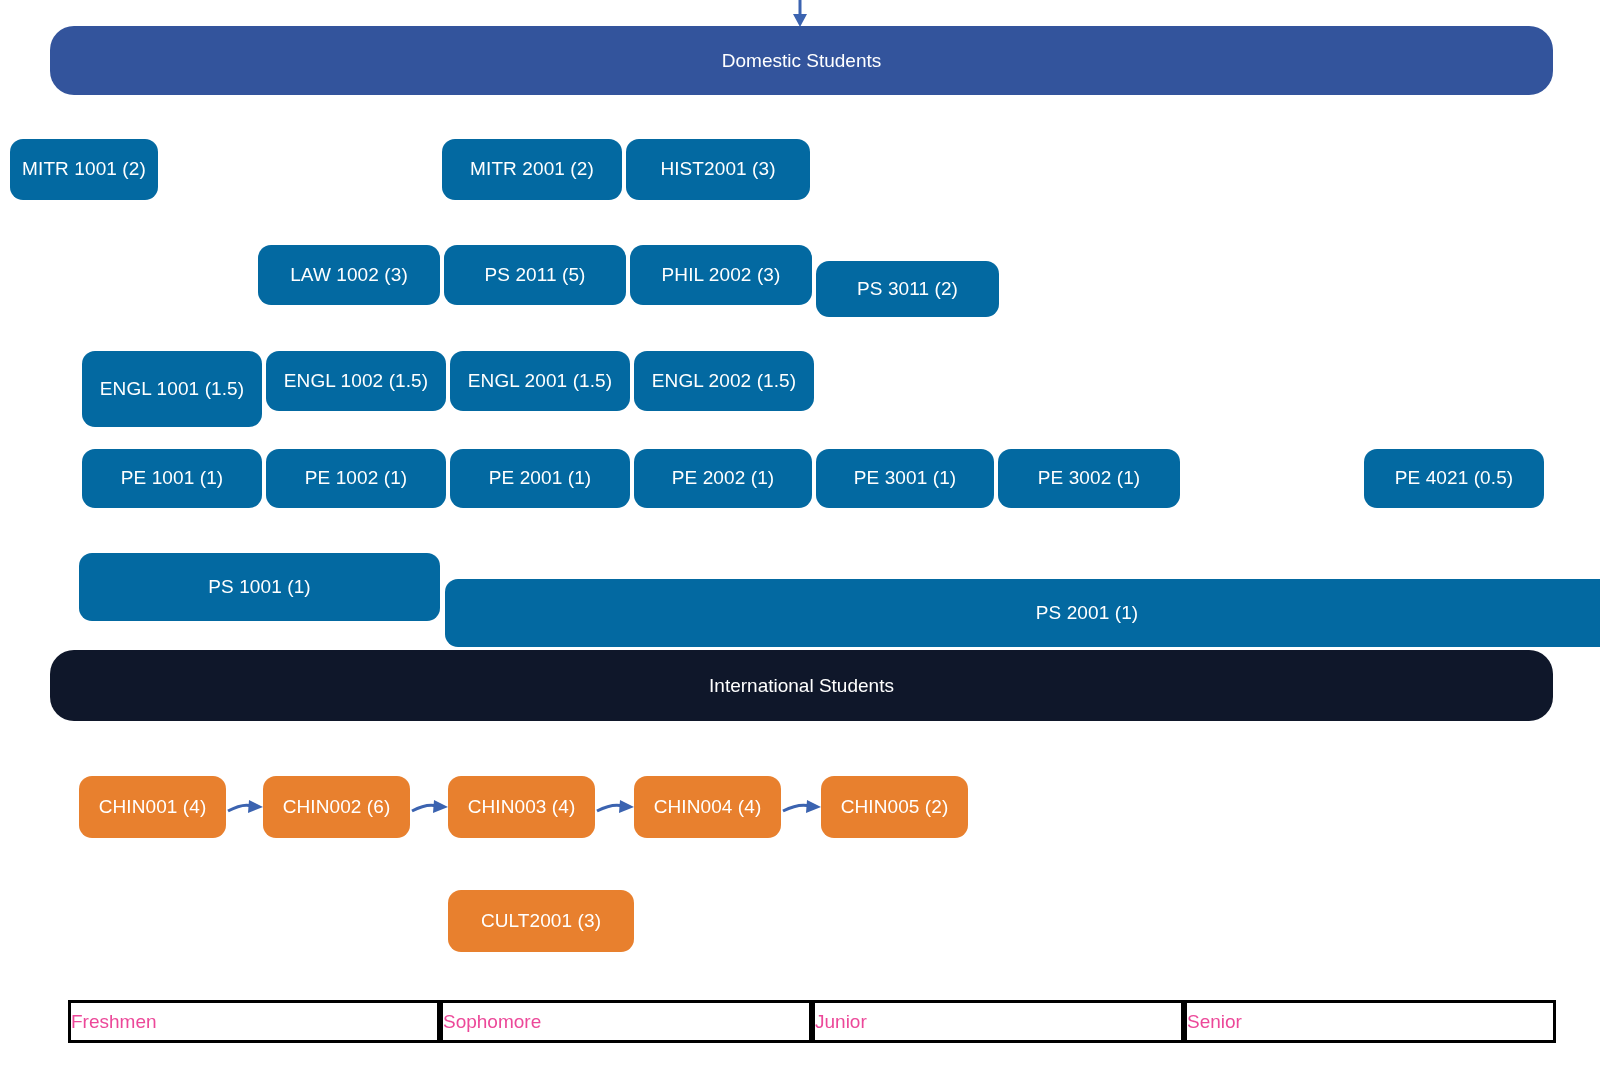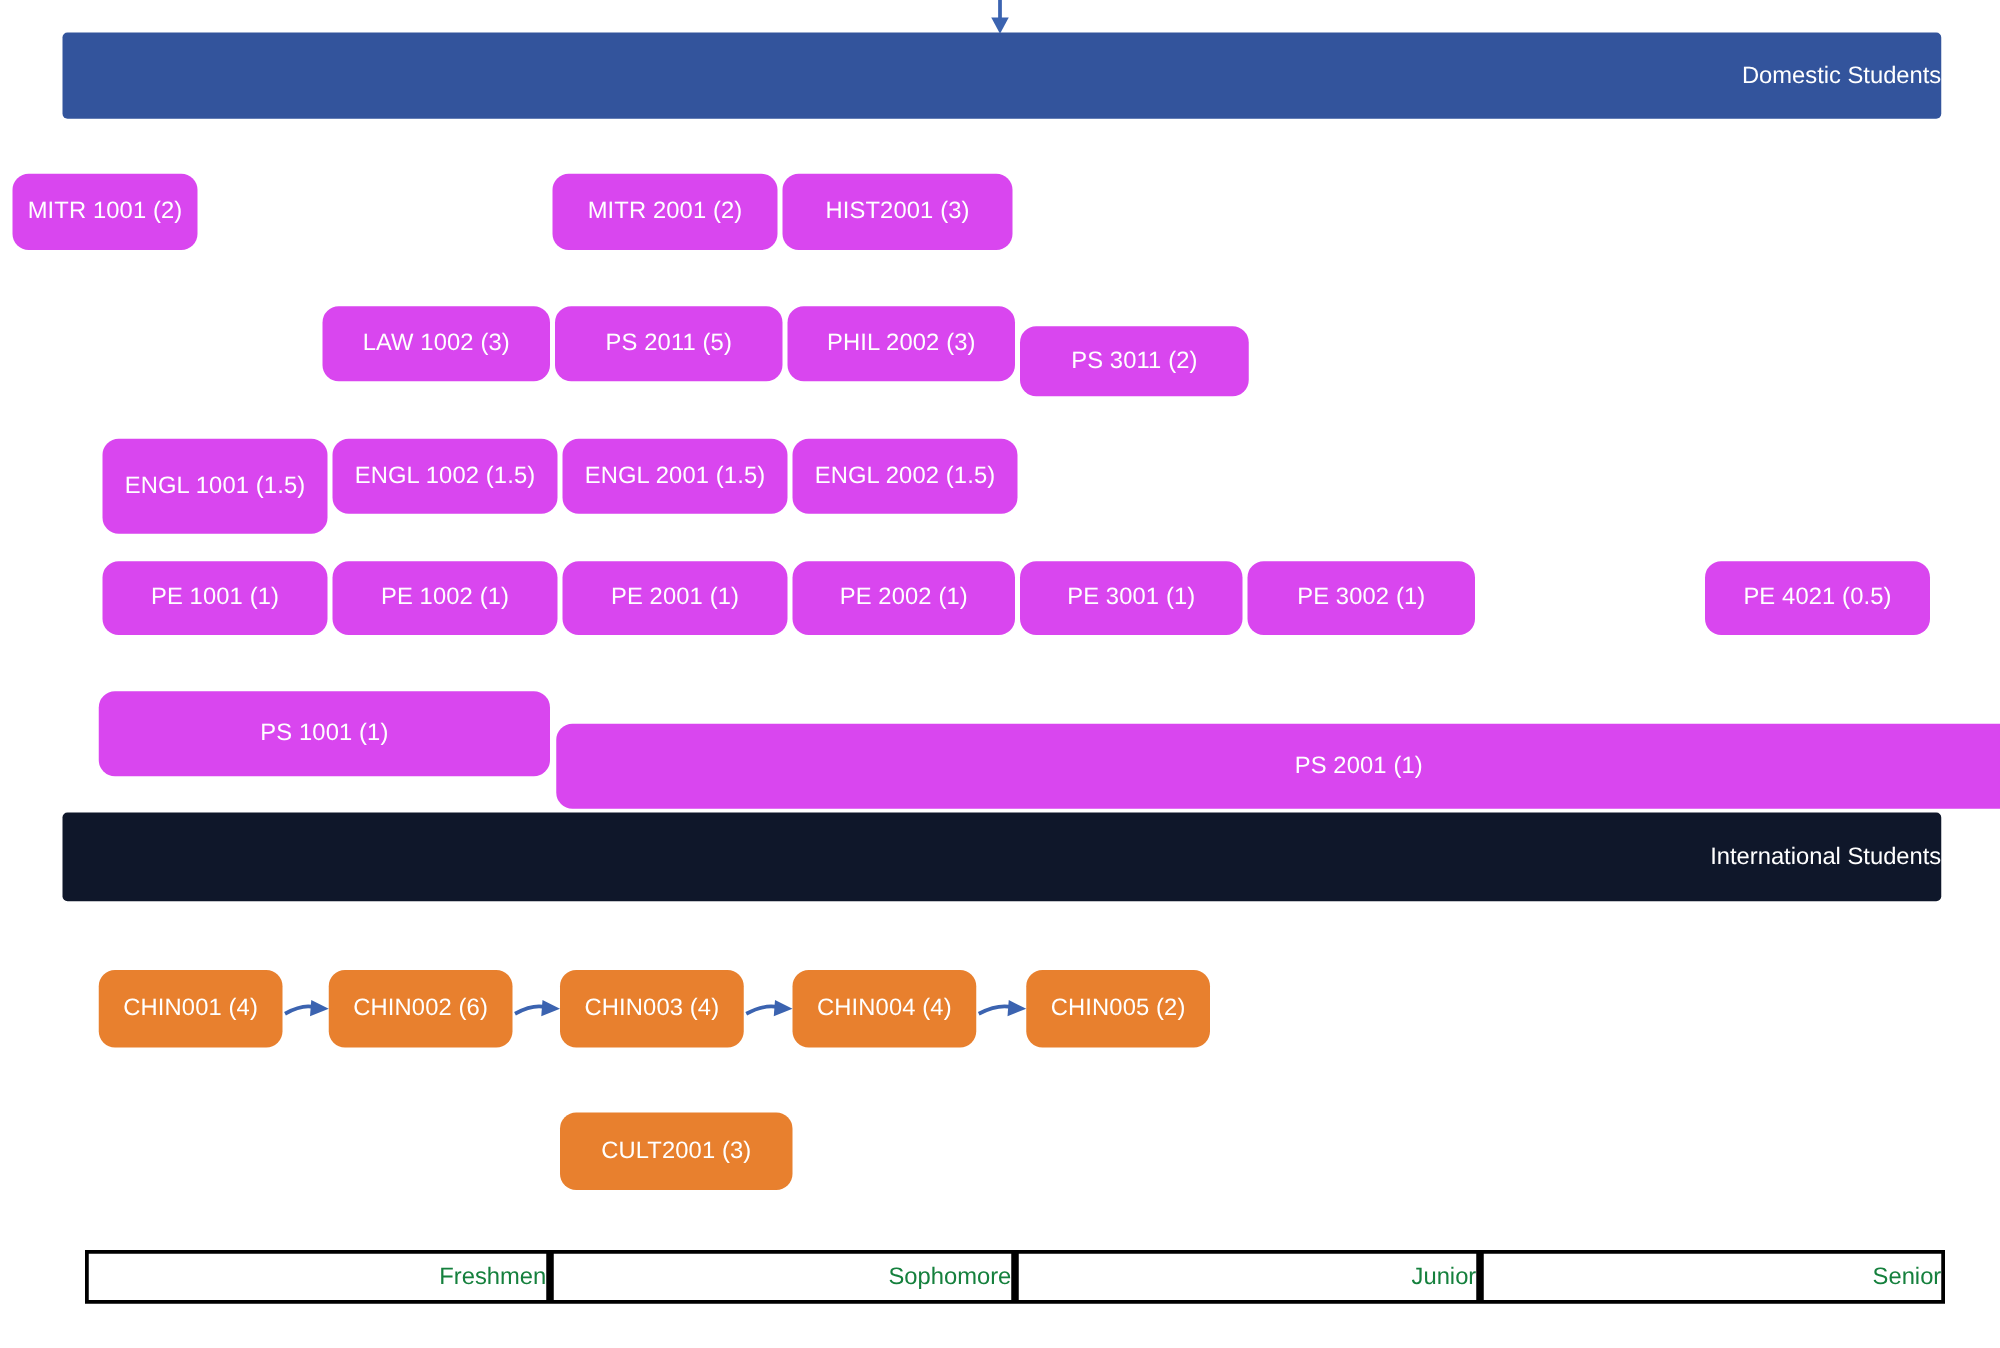--- a/index.html
+++ b/index.html
@@ -24,46 +24,46 @@
     align-items: center;
     justify-content: center;
     color: #ffffff;
     font-size: 19px;
     line-height: 1.1;
     text-align: center;
     border-radius: 13px;
     white-space: nowrap;
     letter-spacing: 0.1px;
   }
-  .node.blue  { background: #d946ef; align-items: center; }
+  .node.blue  { background: #0369a1; align-items: center; }
   .node.orange{ background: #E8802E; }
 
   .band {
     position: absolute;
     box-sizing: border-box;
     display: flex;
     align-items: center;
-    justify-content: flex-end;
+    justify-content: center;
     color: #ffffff;
     font-size: 19px;
-    border-radius: 4px;
+    border-radius: 24px;
     white-space: nowrap;
   }
   .band.blue   { background: #33549C; }
   .band.orange { background: #0f172a; }
 
   .year-cell {
     position: absolute;
     box-sizing: border-box;
     background: #ffffff;
     border: 3px solid #000000;
     display: flex;
     align-items: center;
-    justify-content: flex-end;
-    color: #15803d;
+    justify-content: flex-start;
+    color: #ec4899;
     font-size: 19px;
     white-space: nowrap;
   }
 
   .arrow-svg {
     position: absolute;
     overflow: visible;
     pointer-events: none;
   }
 </style>

